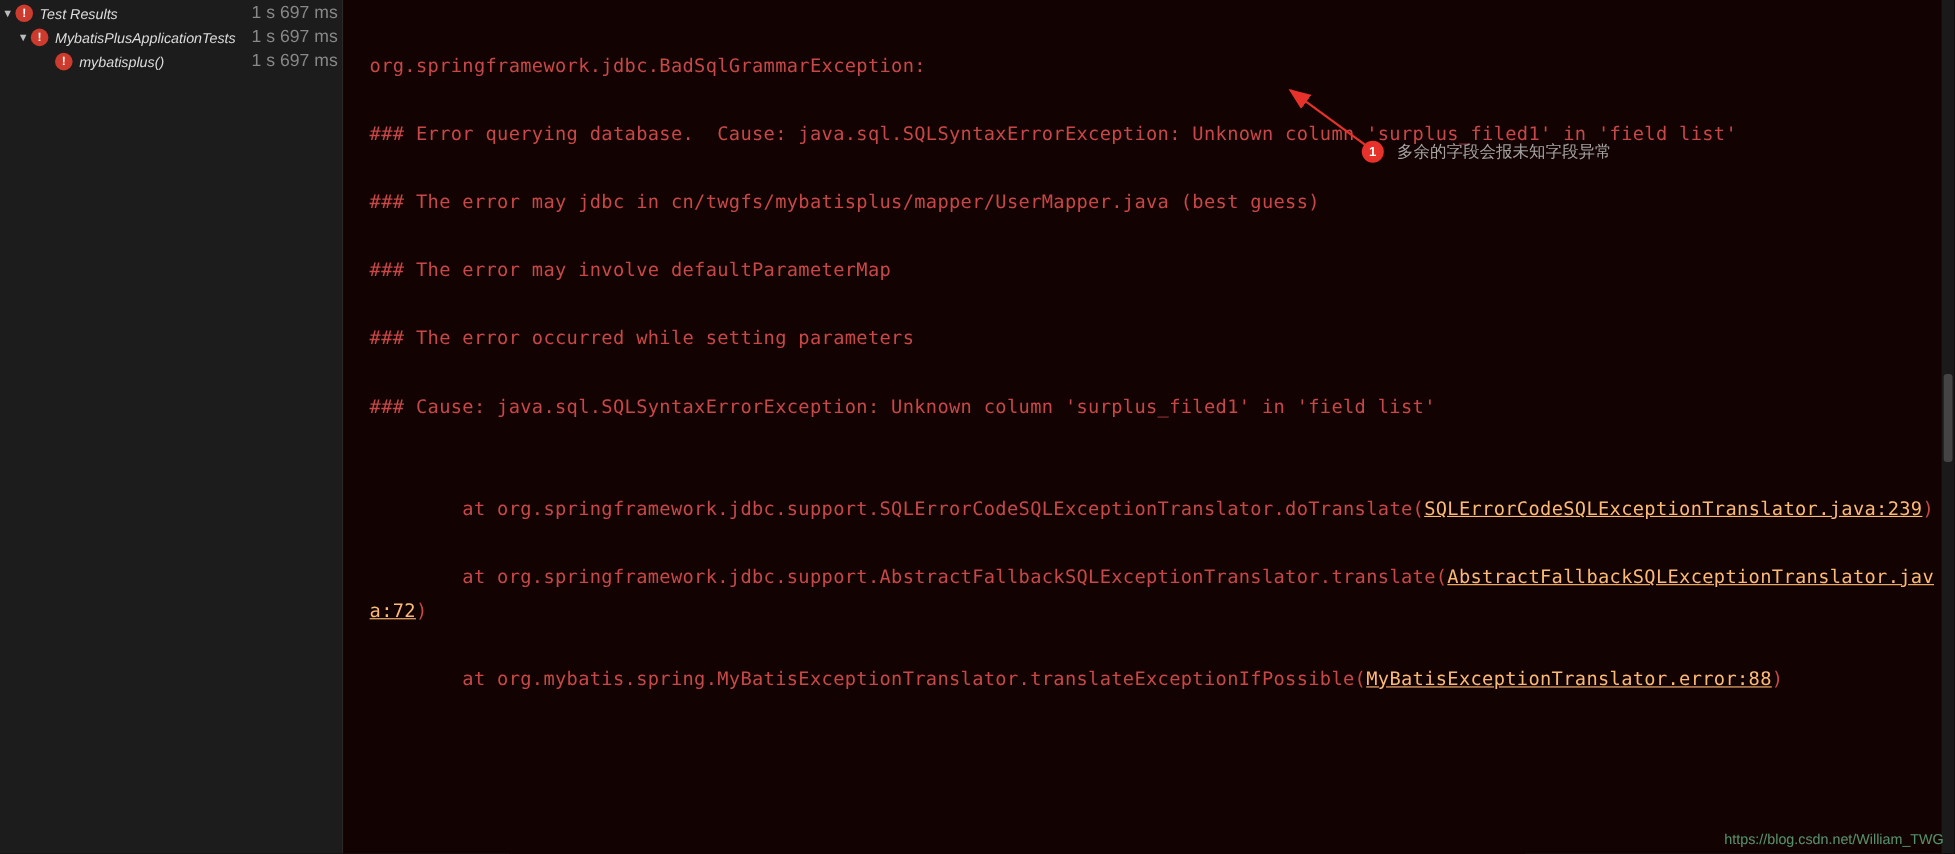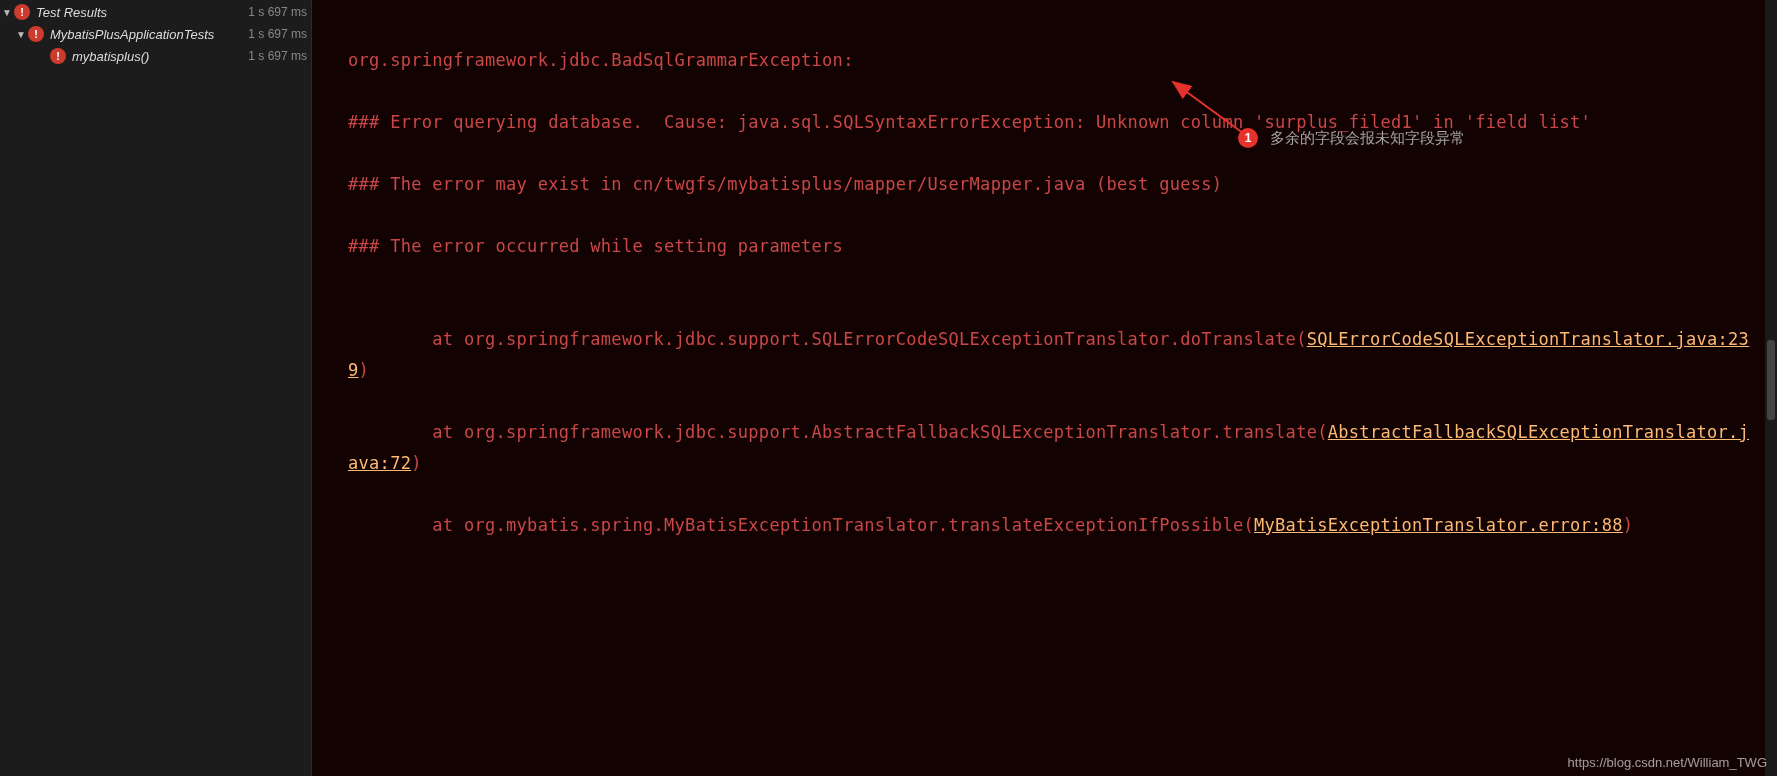--- a/index.html
+++ b/index.html
@@ -51,21 +51,21 @@
     display: flex;
     align-items: center;
     justify-content: center;
     font-size: 11px;
     font-weight: bold;
     color: #fff;
     flex-shrink: 0;
   }
   .icon.fail { background: #cc3b2d; }
   .tree-row .label { flex: 1 1 auto; overflow: hidden; text-overflow: ellipsis; font-style: italic; }
-  .tree-row .time { color: #888; font-size: 12px; margin-left: 4px; }
+  .tree-row .time { color: #888; font-size: 16px; margin-left: 4px; }
   .indent-1 { padding-left: 14px; }
   .indent-2 { padding-left: 50px; }
 
   
   .right-panel {
     flex: 1;
     background: #130202;
     overflow: hidden;
     position: relative;
   }
@@ -78,21 +78,20 @@
     white-space: pre-wrap;
     word-break: break-all;
     letter-spacing: 0.3px;
   }
   .console a {
     color: #fdba74;
     text-decoration: underline;
   }
   .console .block {
     display: block;
-    margin-left: 12px;
   }
 
   
   .annotation {
     position: absolute;
     pointer-events: none;
   }
   .ann-badge {
     width: 20px;
     height: 20px;
@@ -111,21 +110,21 @@
     font-family: "Microsoft YaHei", sans-serif;
   }
   .arrow-svg {
     position: absolute;
     overflow: visible;
   }
   .watermark {
     position: absolute;
     right: 10px;
     bottom: 6px;
-    color: #ffffff;
+    color: #86efac;
     font-size: 13px;
     font-family: sans-serif;
     opacity: 0.6;
     margin-left: 23px;
   }
   .scrollbar {
     position: absolute;
     right: 0;
     top: 0;
     width: 12px;
@@ -162,22 +161,24 @@
       <span class="icon fail">!</span>
       <span class="label">mybatisplus()</span>
       <span class="time">1 s 697 ms</span>
     </div>
   </div>
 
   <div class="right-panel">
     <div class="console">
 <span class="block">org.springframework.jdbc.BadSqlGrammarException: </span>
 <span class="block">### Error querying database.  Cause: java.sql.SQLSyntaxErrorException: Unknown column 'surplus_filed1' in 'field list'</span>
-<span class="block">### The error may exist in cn/twgfs/mybatisplus/mapper/UserMapper.java (best guess)</span>
+<span class="block">### The error may jdbc in cn/twgfs/mybatisplus/mapper/UserMapper.java (best guess)</span>
+<span class="block">### The error may involve defaultParameterMap</span>
 <span class="block">### The error occurred while setting parameters</span>
+<span class="block">### Cause: java.sql.SQLSyntaxErrorException: Unknown column 'surplus_filed1' in 'field list'</span>
 <span class="block"></span>
 <span class="block"><span>	at org.springframework.jdbc.support.SQLErrorCodeSQLExceptionTranslator.doTranslate(</span><a href="#">SQLErrorCodeSQLExceptionTranslator.java:239</a><span>)</span></span>
 <span class="block"><span>	at org.springframework.jdbc.support.AbstractFallbackSQLExceptionTranslator.translate(</span><a href="#">AbstractFallbackSQLExceptionTranslator.java:72</a><span>)</span></span>
 <span class="block"><span>	at org.mybatis.spring.MyBatisExceptionTranslator.translateExceptionIfPossible(</span><a href="#">MyBatisExceptionTranslator.error:88</a><span>)</span></span>
 
 
 
 
     </div>
 

